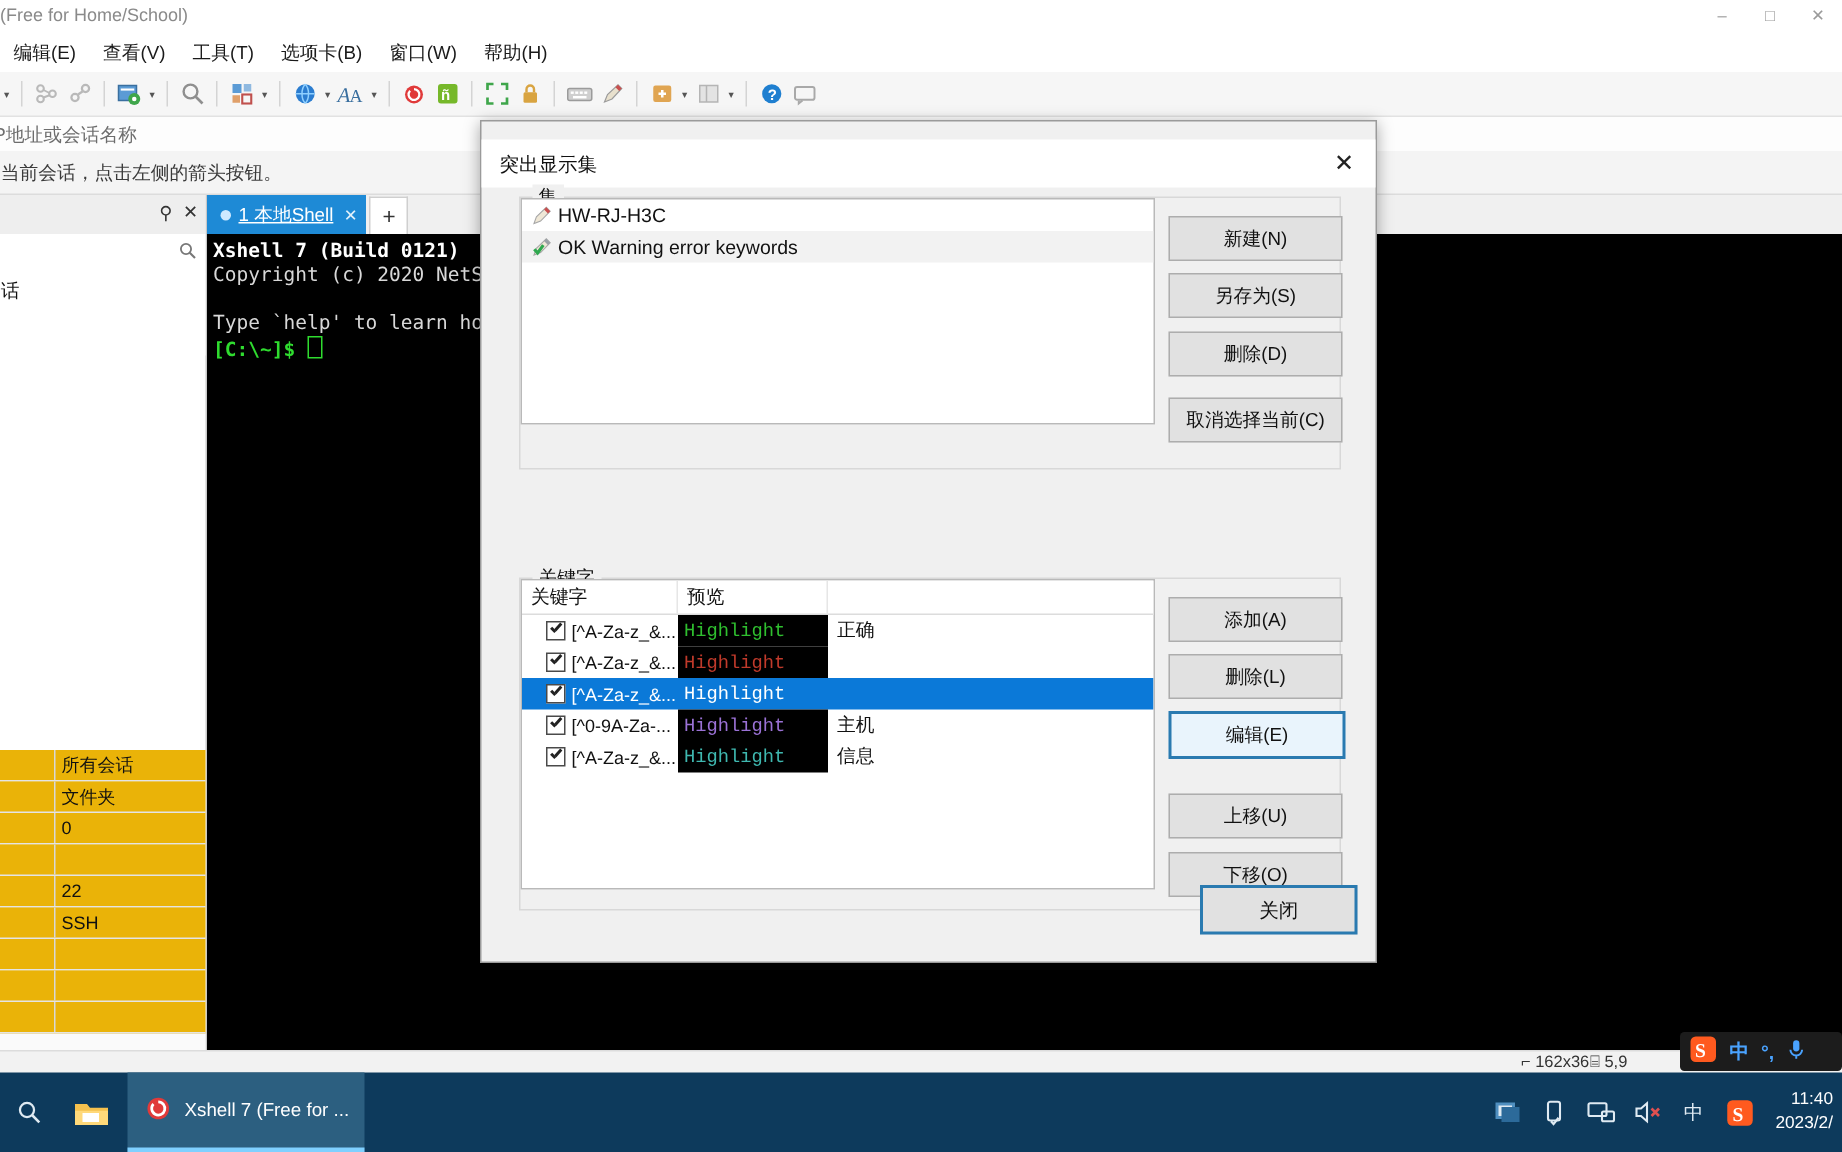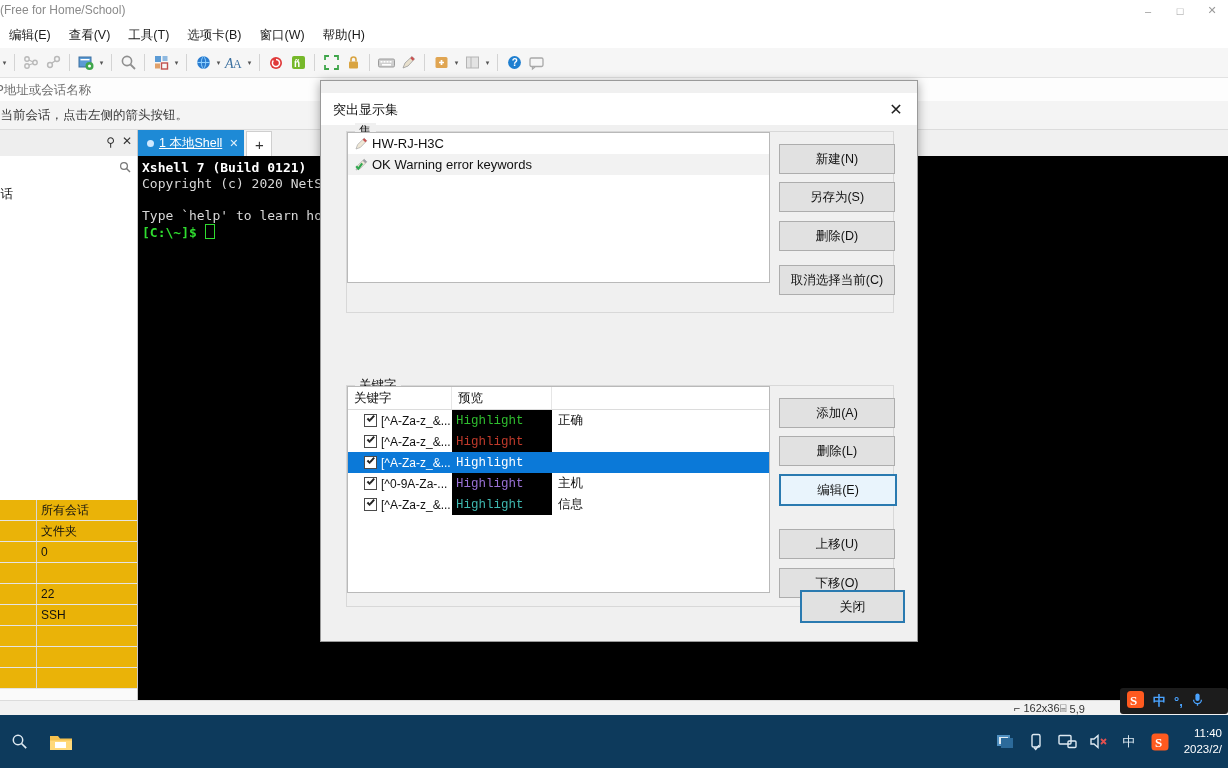--- a/index.html
+++ b/index.html
@@ -491,20 +491,29 @@
         <path d="M10.5 10.5 L15.2 15.2" stroke="#dfeaf2" stroke-width="1.7"></path>
       </svg>
   </div>
   <div id="tb-explorer">
     <svg width="24" height="20" viewBox="0 0 24 20">
         <path d="M1 4 H9 L11 6.5 H23 V18 H1 Z" fill="#f5c14e"></path>
         <rect x="1" y="8.5" width="22" height="9.5" fill="#ffd97a"></rect>
         <rect x="6" y="10" width="11" height="6" fill="#fff"></rect>
       </svg>
   </div>
+  <div id="tb-xshell">
+    <span>
+      <svg width="21" height="20" viewBox="0 0 21 20">
+          <circle cx="10.5" cy="10" r="7.2" fill="#e03a3a"></circle>
+          <path d="M10.5 10 m0 -4.4 a4.4 4.4 0 1 1 -3.2 1.4" fill="none" stroke="#fff" stroke-width="1.8"></path>
+        </svg>
+    </span>
+    <span id="tb-xshell-label">Xshell 7 (Free for ...</span>
+  </div>
 
   <div id="tray">
     <div class="tray-ic">
       <svg width="19" height="17" viewBox="0 0 19 17">
           <rect x="1" y="2" width="13" height="11" fill="#4f8fc0"></rect>
           <rect x="3" y="4" width="9" height="7" fill="#dfeaf2"></rect>
           <rect x="5" y="5" width="12" height="10" fill="#2c6a9a"></rect>
         </svg>
     </div>
     <div class="tray-ic">

